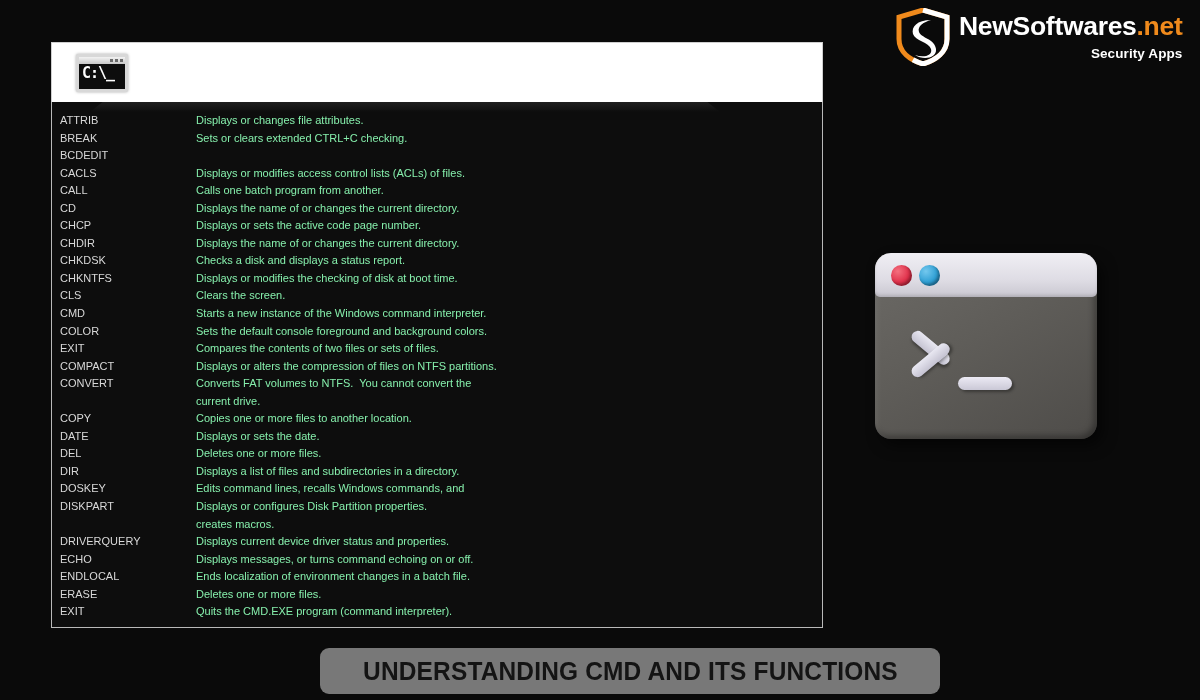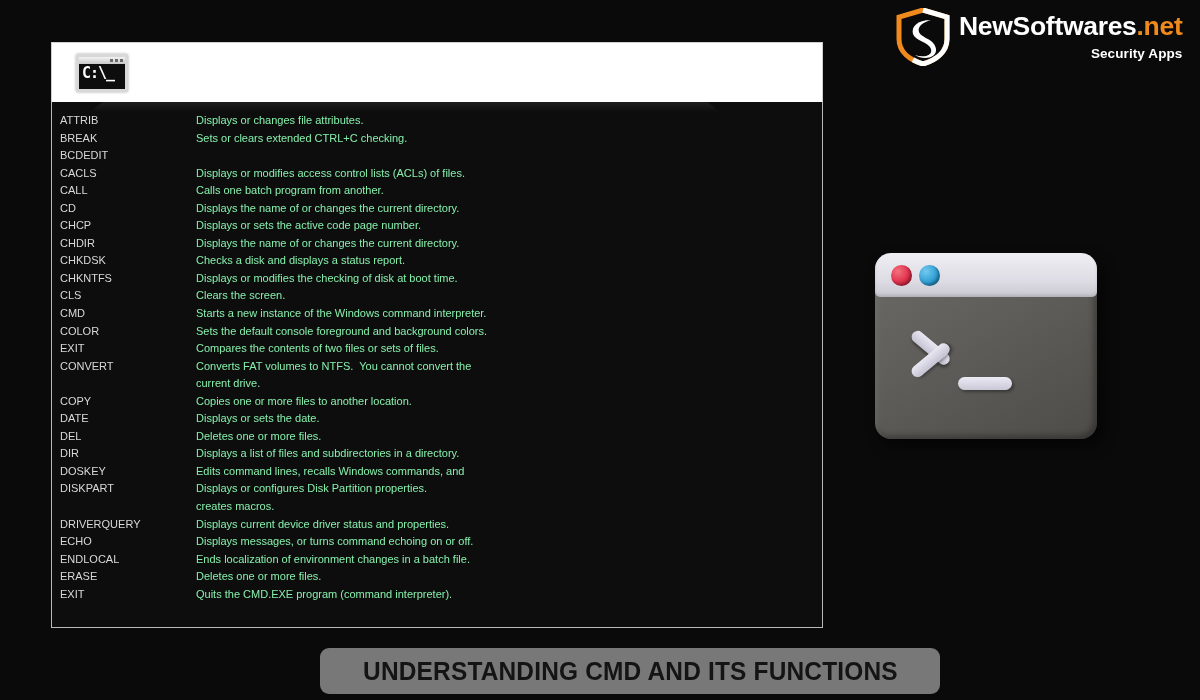--- a/index.html
+++ b/index.html
@@ -320,20 +320,21 @@
           <div class="cmd-line"><span class="cmd-name">CALL</span><span class="cmd-desc">Calls one batch program from another.</span></div>
           <div class="cmd-line"><span class="cmd-name">CD</span><span class="cmd-desc">Displays the name of or changes the current directory.</span></div>
           <div class="cmd-line"><span class="cmd-name">CHCP</span><span class="cmd-desc">Displays or sets the active code page number.</span></div>
           <div class="cmd-line"><span class="cmd-name">CHDIR</span><span class="cmd-desc">Displays the name of or changes the current directory.</span></div>
           <div class="cmd-line"><span class="cmd-name">CHKDSK</span><span class="cmd-desc">Checks a disk and displays a status report.</span></div>
           <div class="cmd-line"><span class="cmd-name">CHKNTFS</span><span class="cmd-desc">Displays or modifies the checking of disk at boot time.</span></div>
           <div class="cmd-line"><span class="cmd-name">CLS</span><span class="cmd-desc">Clears the screen.</span></div>
           <div class="cmd-line"><span class="cmd-name">CMD</span><span class="cmd-desc">Starts a new instance of the Windows command interpreter.</span></div>
           <div class="cmd-line"><span class="cmd-name">COLOR</span><span class="cmd-desc">Sets the default console foreground and background colors.</span></div>
           <div class="cmd-line"><span class="cmd-name">EXIT</span><span class="cmd-desc">Compares the contents of two files or sets of files.</span></div>
+          <div class="cmd-line"><span class="cmd-name">COMPACT</span><span class="cmd-desc">Displays or alters the compression of files on NTFS partitions.</span></div>
           <div class="cmd-line"><span class="cmd-name">CONVERT</span><span class="cmd-desc">Converts FAT volumes to NTFS.  You cannot convert the</span></div>
           <div class="cmd-line"><span class="cmd-name"></span><span class="cmd-desc">current drive.</span></div>
           <div class="cmd-line"><span class="cmd-name">COPY</span><span class="cmd-desc">Copies one or more files to another location.</span></div>
           <div class="cmd-line"><span class="cmd-name">DATE</span><span class="cmd-desc">Displays or sets the date.</span></div>
           <div class="cmd-line"><span class="cmd-name">DEL</span><span class="cmd-desc">Deletes one or more files.</span></div>
           <div class="cmd-line"><span class="cmd-name">DIR</span><span class="cmd-desc">Displays a list of files and subdirectories in a directory.</span></div>
           <div class="cmd-line"><span class="cmd-name">DOSKEY</span><span class="cmd-desc">Edits command lines, recalls Windows commands, and</span></div>
           <div class="cmd-line"><span class="cmd-name">DISKPART</span><span class="cmd-desc">Displays or configures Disk Partition properties.</span></div>
           <div class="cmd-line"><span class="cmd-name"></span><span class="cmd-desc">creates macros.</span></div>
           <div class="cmd-line"><span class="cmd-name">DRIVERQUERY</span><span class="cmd-desc">Displays current device driver status and properties.</span></div>

